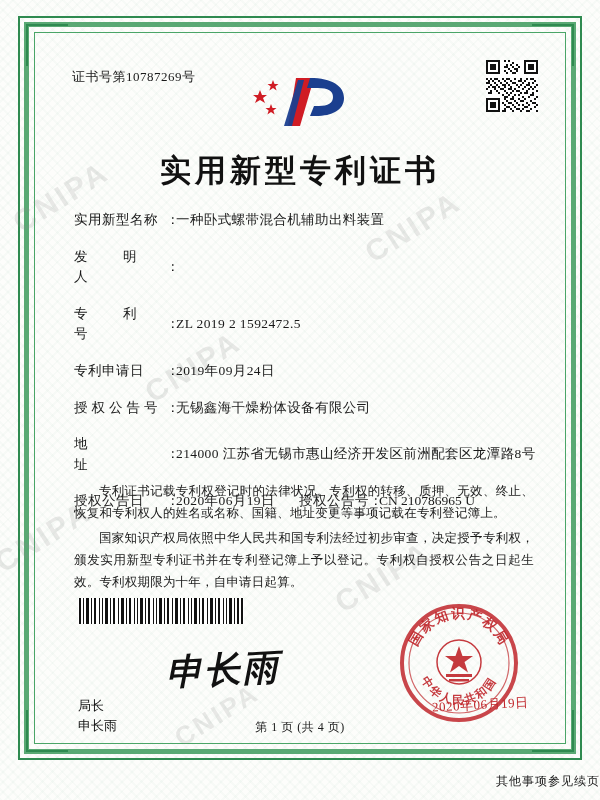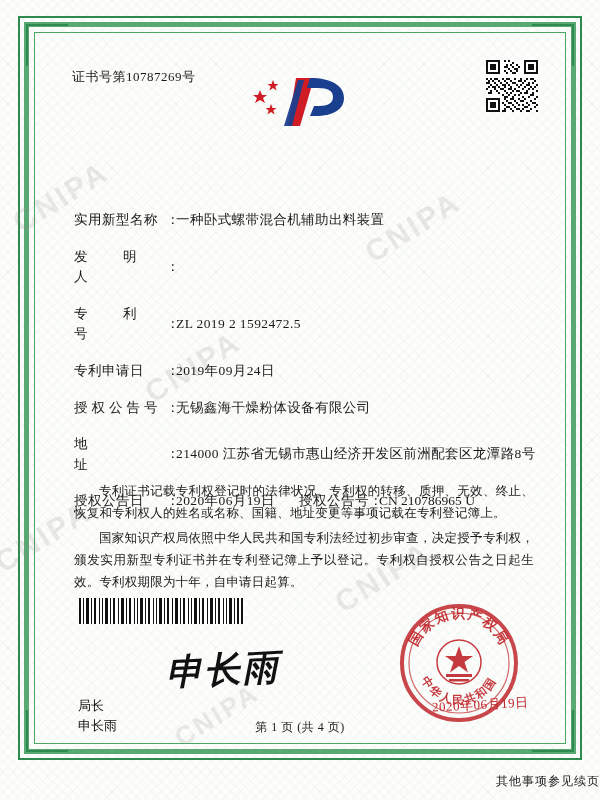--- a/index.html
+++ b/index.html
@@ -420,20 +420,21 @@
         <path d="M44 60 L58 14 L64 14 L52 60 Z" fill="#1b3f8f" opacity="0.95"></path>
 
         <g fill="#d01c24">
           <polygon points="20,24 22,29 27,29 23,32 25,37 20,34 15,37 17,32 13,29 18,29"></polygon>
           <polygon points="33,14 34.5,18 38.5,18 35.3,20.5 36.6,24.5 33,22 29.4,24.5 30.7,20.5 27.5,18 31.5,18"></polygon>
           <polygon points="31,38 32.5,42 36.5,42 33.3,44.5 34.6,48.5 31,46 27.4,48.5 28.7,44.5 25.5,42 29.5,42"></polygon>
         </g>
       </svg>
     </div>
 
+    <div class="title">实用新型专利证书</div>
 
     <div class="fields">
       <div class="row">
         <span class="label">实用新型名称</span>
         <span class="colon">：</span>
         <span class="value">一种卧式螺带混合机辅助出料装置</span>
       </div>
       <div class="row">
         <span class="label sp4">发　明　人</span>
         <span class="colon">：</span>

